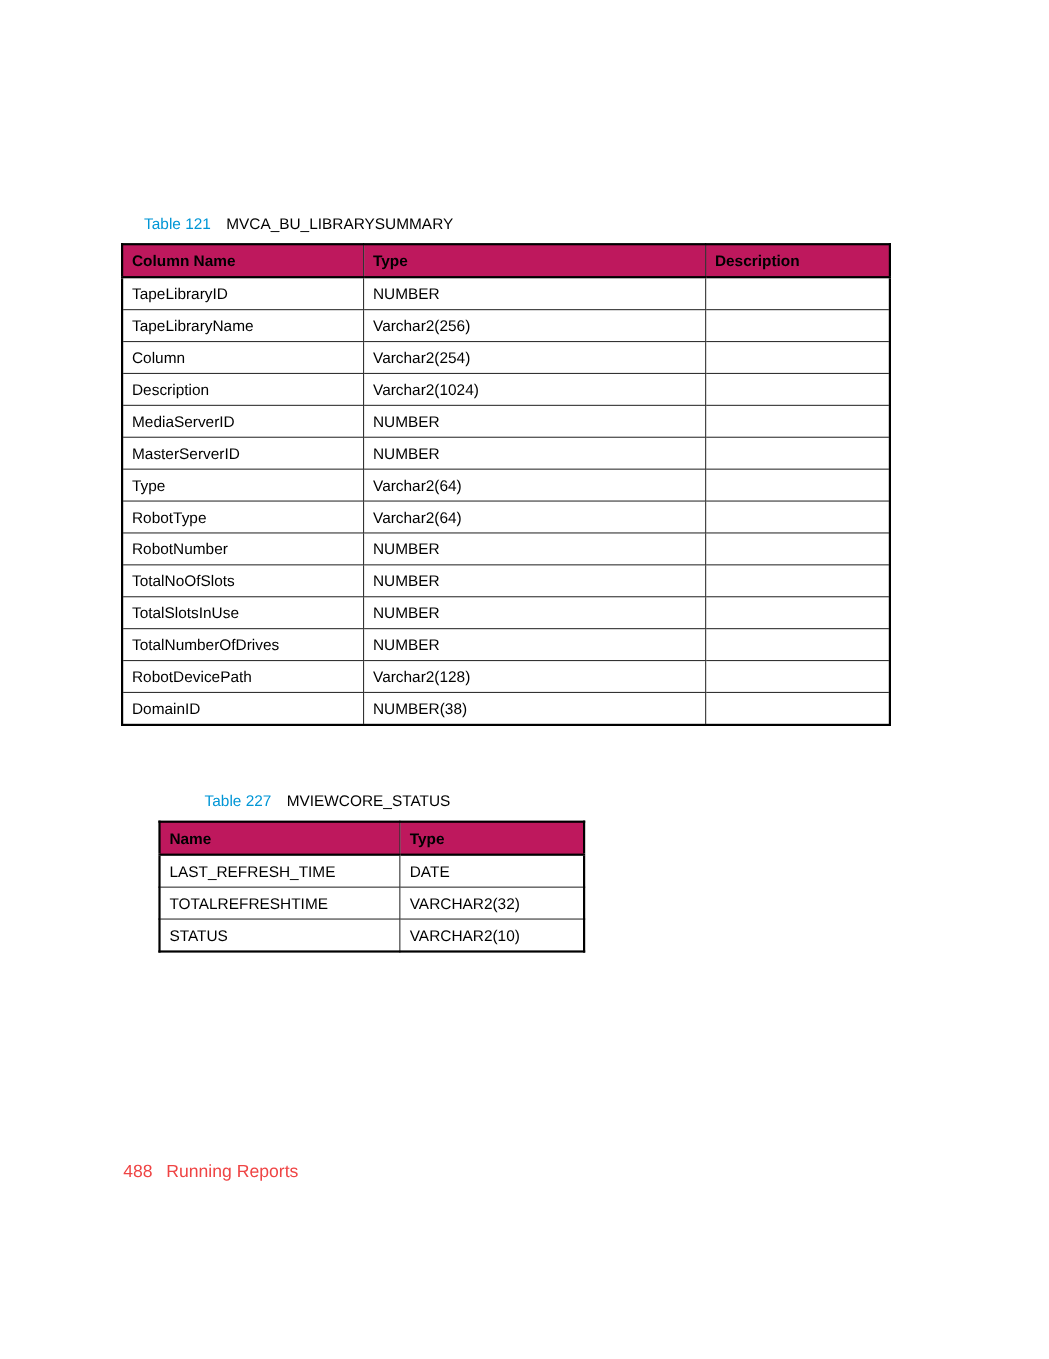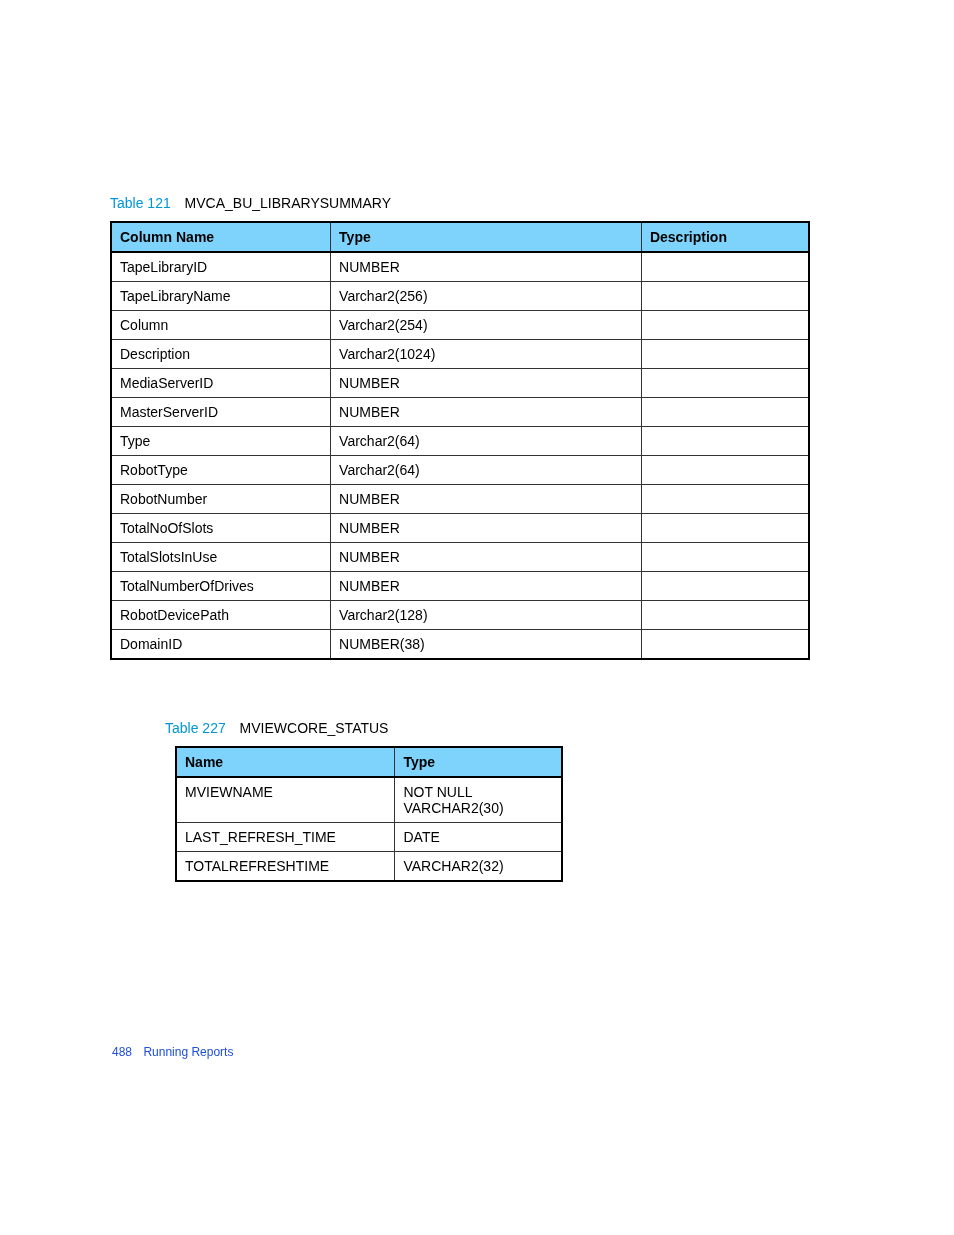--- a/index.html
+++ b/index.html
@@ -16,47 +16,48 @@
       padding: 195px 140px 0 110px;
     }
     .table-caption {
       font-size: 14px;
       margin-bottom: 10px;
       font-weight: normal;
     }
     .table-caption .table-num {
       color: #0096d6;
       font-weight: normal;
+      margin-left: 21px;
     }
     .table-caption .table-title {
       color: #000000;
       margin-left: 10px;
     }
     table {
       border-collapse: collapse;
       font-size: 14px;
     }
     table.table1 {
       width: 700px;
       border: 2px solid #000;
     }
     table.table2 {
       width: 388px;
       border: 2px solid #000;
-      margin-left: 65px;
+      margin-left: 34px;
     }
     th, td {
       border: 1px solid #333;
       padding: 6px 8px;
       text-align: left;
       vertical-align: top;
     }
     th {
       font-weight: bold;
-      background: #7dd3fc;
+      background: #be185d;
       border-bottom: 2px solid #000;
     }
     .table1 th:nth-child(1), .table1 td:nth-child(1) {
       width: 220px;
     }
     .table1 th:nth-child(2), .table1 td:nth-child(2) {
       width: 312px;
     }
     .table1 th:nth-child(3), .table1 td:nth-child(3) {
       width: 168px;
@@ -69,24 +70,24 @@
     }
     .table-block-2 {
       margin-top: 60px;
       margin-left: 0;
     }
     .caption2 {
       margin-left: 55px;
     }
     .footer {
       position: absolute;
-      bottom: 176px;
+      bottom: 160px;
       left: 112px;
-      font-size: 12px;
-      color: #1d4ed8;
+      font-size: 16px;
+      color: #ef4444;
     }
     .footer .page-num {
       margin-right: 8px;
     }
   </style>
 </head>
 <body>
 
 <div>
   <div class="table-caption">
@@ -182,31 +183,31 @@
     <span class="table-title">MVIEWCORE_STATUS</span>
   </div>
   <table class="table2">
     <thead>
       <tr>
         <th>Name</th>
         <th>Type</th>
       </tr>
     </thead>
     <tbody id="t2body">
-    <tr>
-          <td>MVIEWNAME</td>
-          <td>NOT NULL VARCHAR2(30)</td>
-        </tr>
         <tr>
           <td>LAST_REFRESH_TIME</td>
           <td>DATE</td>
         </tr>
         <tr>
           <td>TOTALREFRESHTIME</td>
           <td>VARCHAR2(32)</td>
+        </tr>
+        <tr>
+          <td> STATUS</td>
+          <td>VARCHAR2(10)</td>
         </tr>
       </tbody>
   </table>
 </div>
 
 <div class="footer">
   <span class="page-num">488</span>
   <span>Running Reports</span>
 </div>
 

